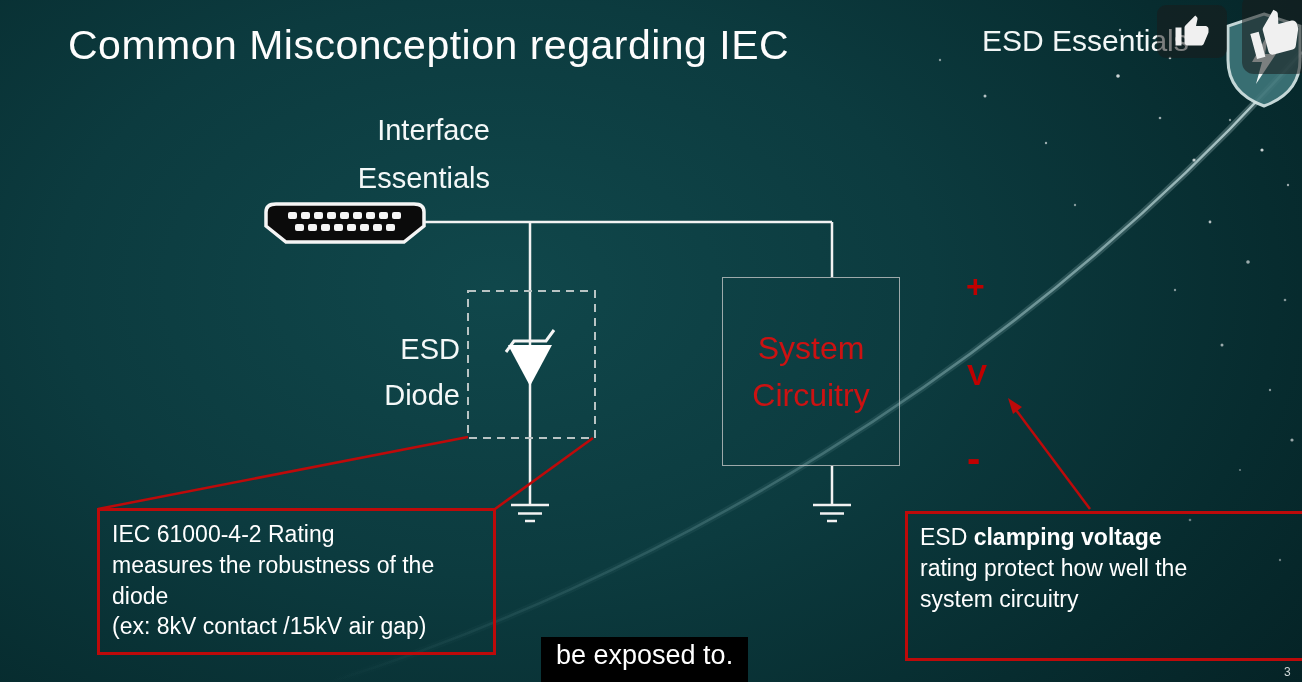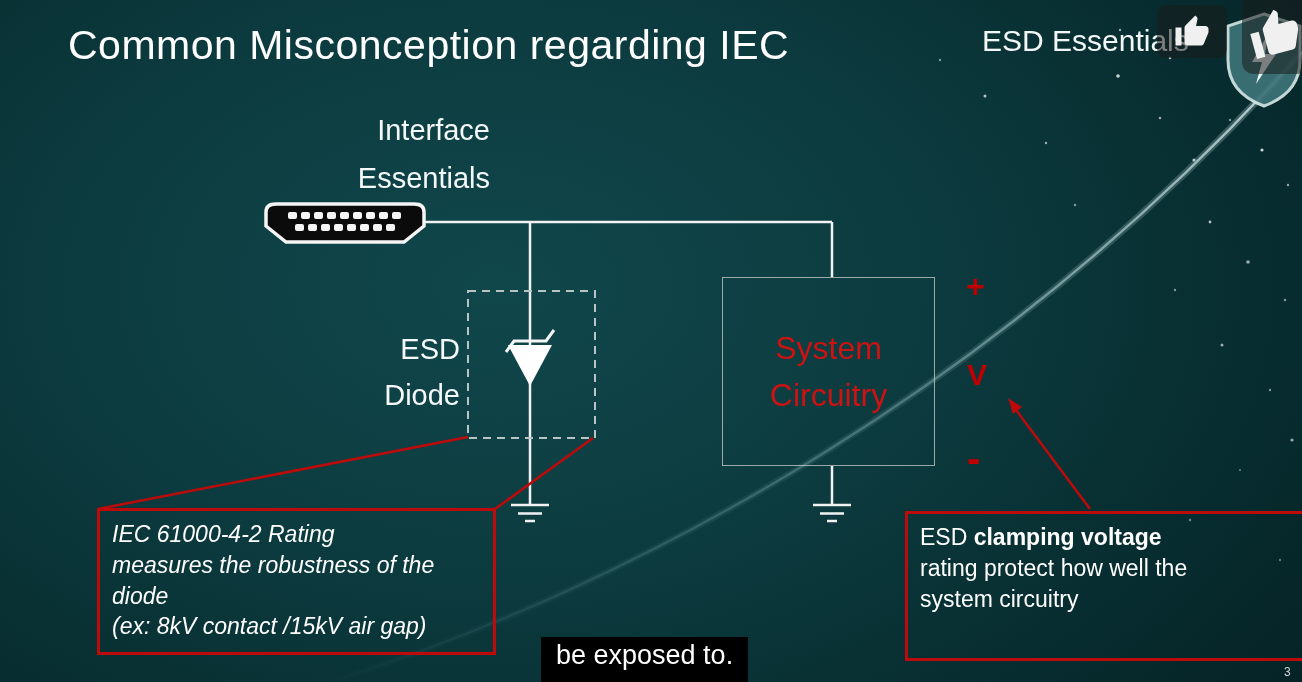--- a/index.html
+++ b/index.html
@@ -13,35 +13,35 @@
   .abs { position:absolute; }
   svg.layer { position:absolute; left:0; top:0; pointer-events:none; }
 
   .title { left:28px; top:22px; font-size:41px; letter-spacing:.5px; color:#fdfdfd; white-space:nowrap;margin-left:40px; }
   .brand { left:982px; top:24px; font-size:30px; color:#f2f6f6; white-space:nowrap; }
 
   .conn-label { left:236px; top:106px; width:254px; text-align:right; font-size:29px; line-height:48px; }
   .esd-label  { left:322px; top:326px; width:138px; text-align:right; font-size:29px; line-height:46px; }
 
   .system-box {
-    left:722px; top:277px; width:213px; height:189px;
+    left:722px; top:277px; width:178px; height:189px;
     border:1px solid rgba(205,205,205,.75);
     display:flex; flex-direction:column; align-items:center; justify-content:center;
     color:#cc1212; font-size:32px; line-height:1.45;
   }
   .term { color:#c00000; font-weight:bold; white-space:nowrap; }
   .term-plus  { left:966px; top:268px; font-size:32px; }
   .term-v     { left:967px; top:358px; font-size:30px; }
   .term-minus { left:967px; top:436px; font-size:40px; }
 
   .callout-box {
     border:3px solid #bd0a0a; padding:8px 12px;
     font-size:23px; line-height:1.34; color:#fff;
   }
-  .iec-box   { left:97px;  top:508px; width:399px; height:147px;font-style:italic; }
+  .iec-box   { left:97px;  top:508px; width:399px; height:147px; }
   .clamp-box { left:905px; top:511px; width:431px; height:150px; }
 
   .caption {
     left:541px; top:637px; background:#000; color:#fff;
     font-size:27px; padding:3px 15px 16px 15px; white-space:nowrap;
   }
   .page-num { left:1284px; top:665px; font-size:12px; color:#cfd8d8; }
 
   .overlay-box {
     background:rgba(25,28,28,.55); border-radius:9px;

